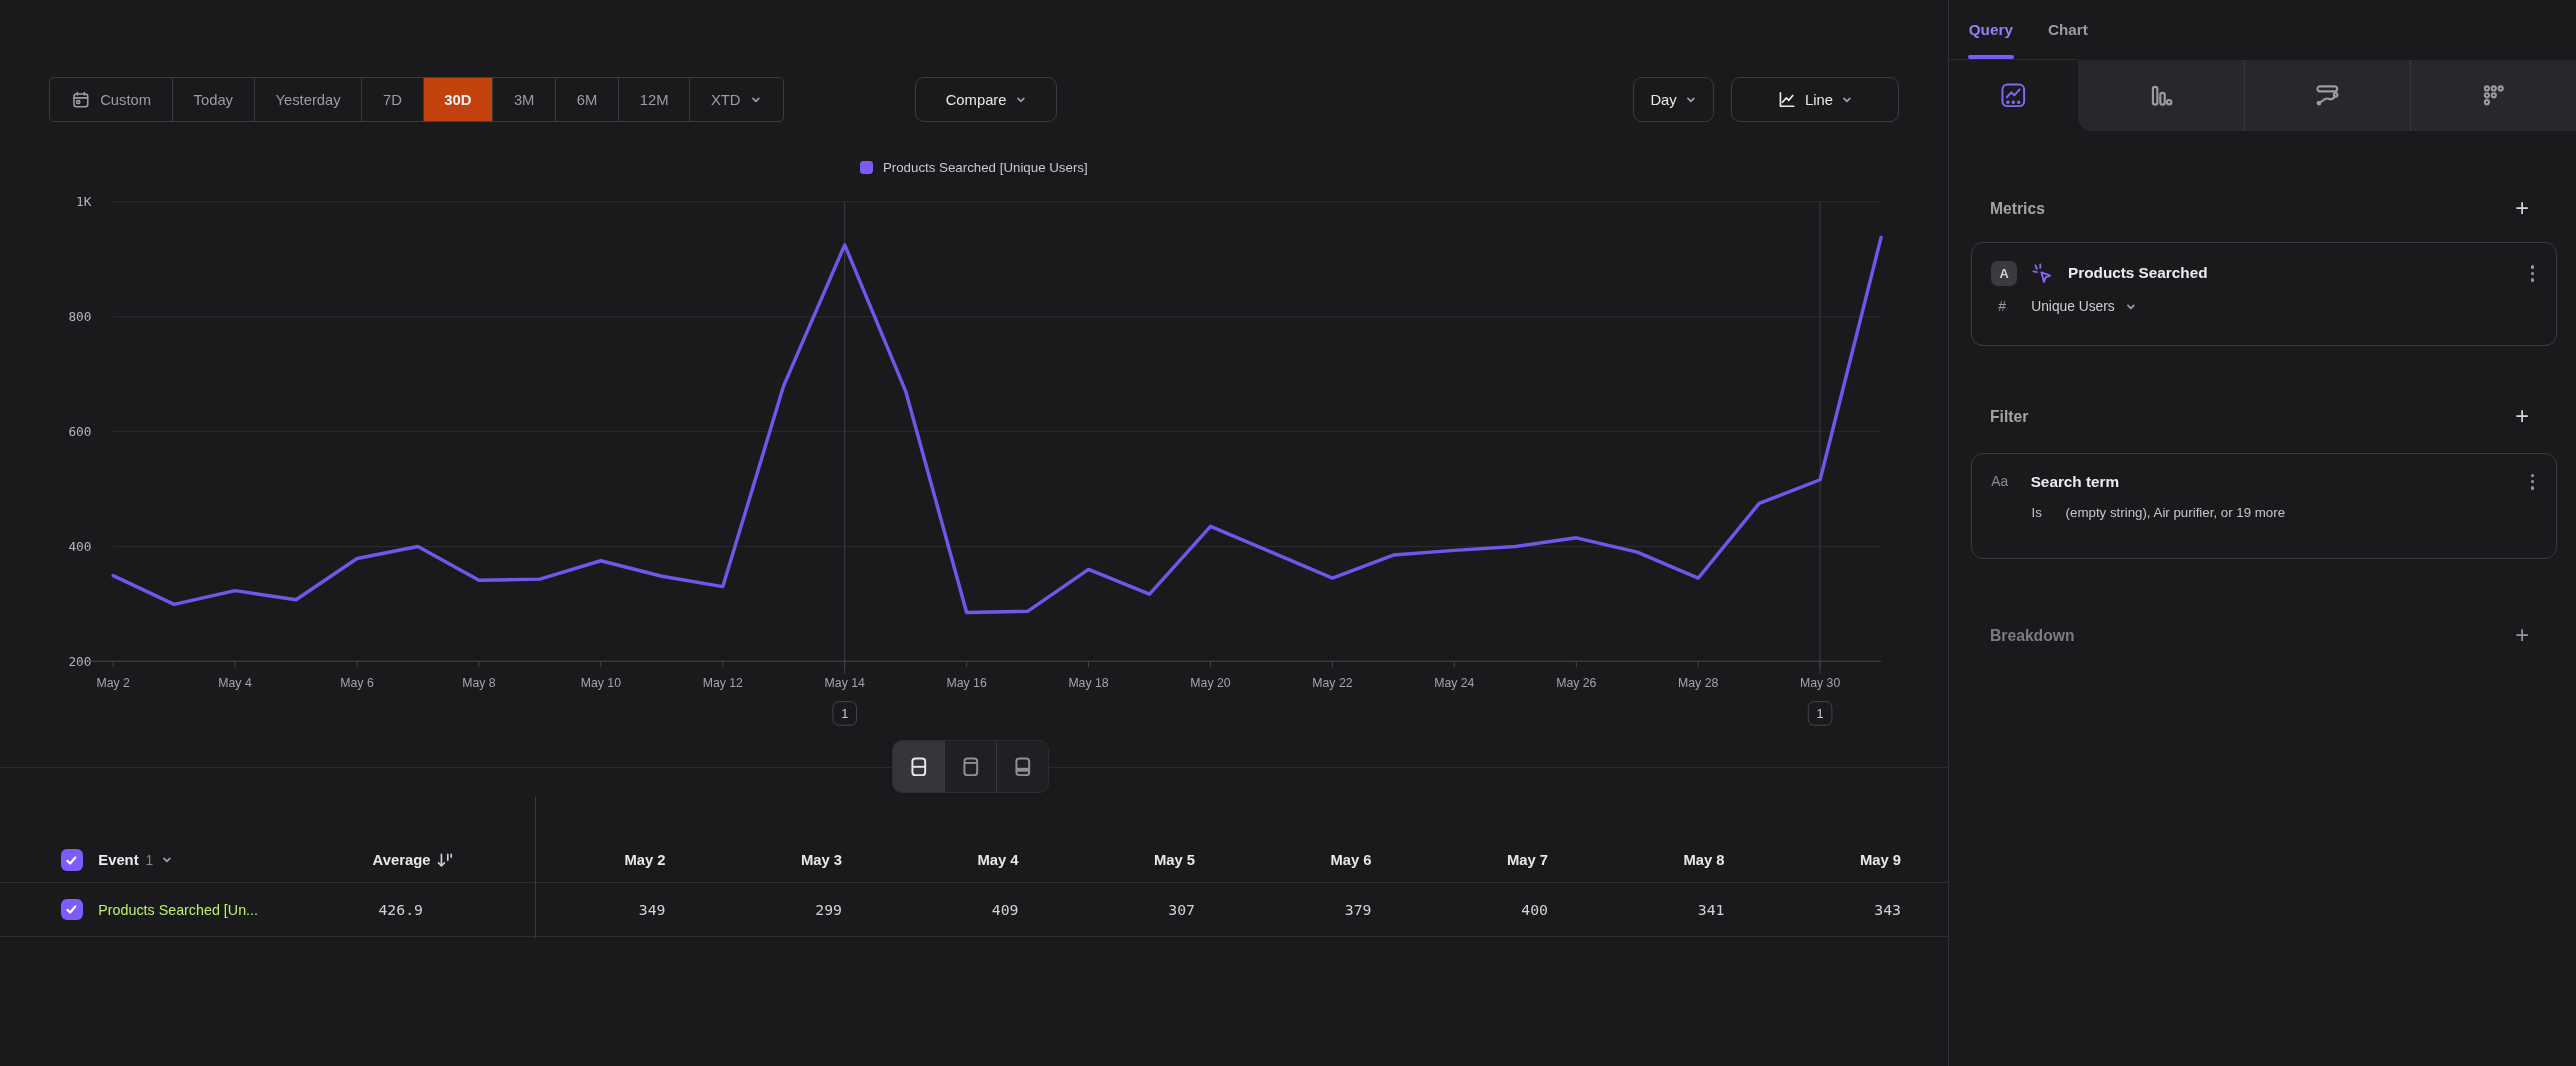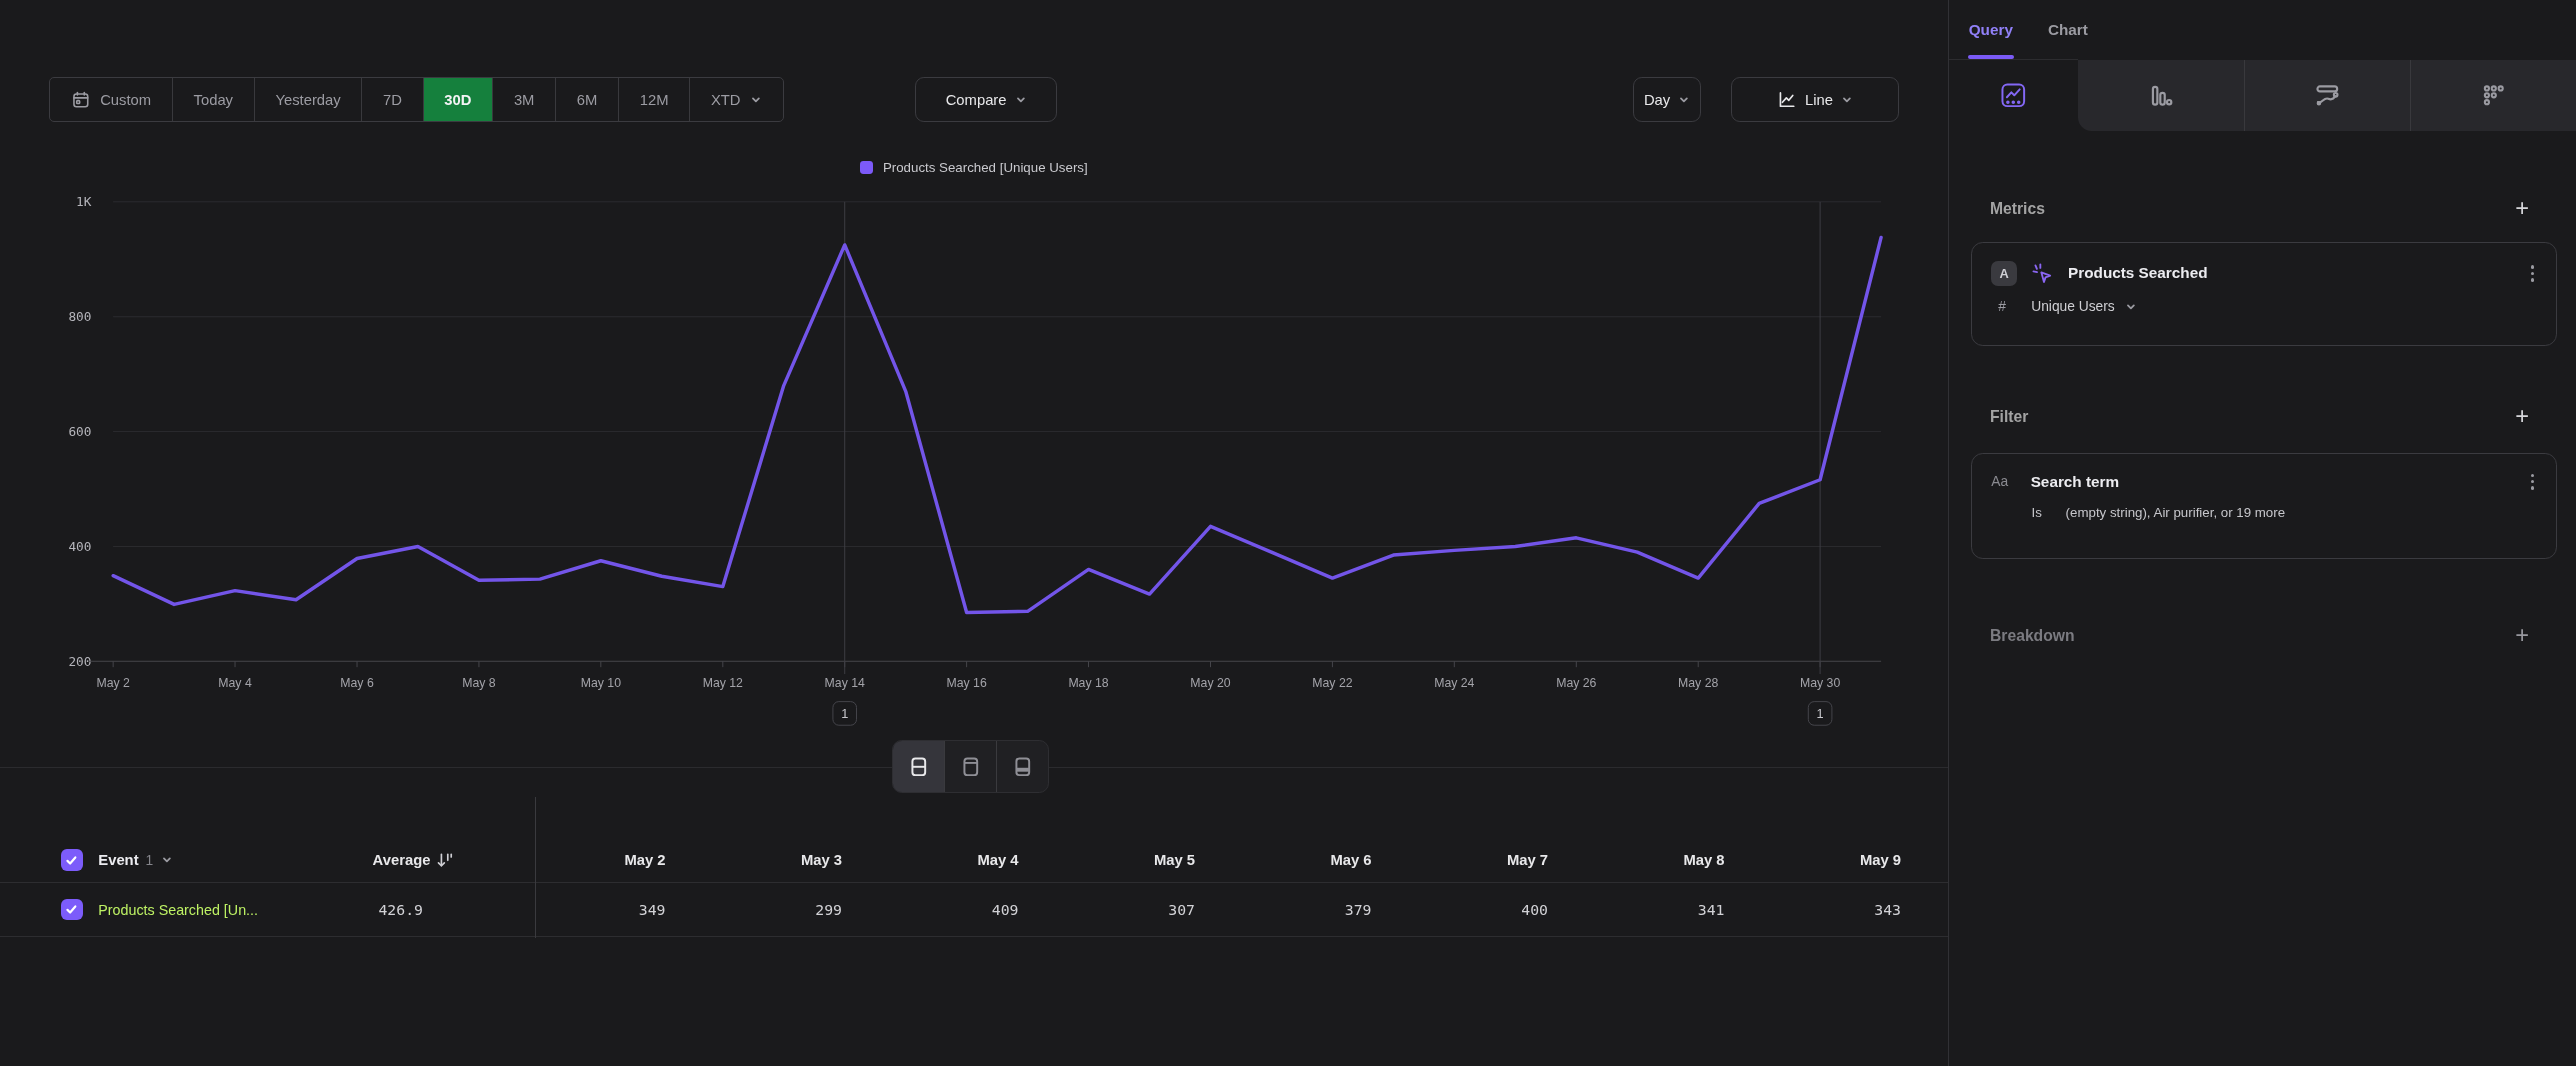--- a/index.html
+++ b/index.html
@@ -9,26 +9,26 @@
 
   
   .main{position:absolute;left:0;top:0;width:1948px;height:1067px;}
 
   
   .toolbar{position:absolute;left:0;top:0;width:1948px;height:138px;}
   .seg-group{position:absolute;left:49px;top:77px;height:45px;display:flex;align-items:stretch;
              border:1px solid #3b3b40;border-radius:5px;overflow:hidden;box-sizing:border-box;}
   .seg{display:flex;align-items:center;gap:9.8px;padding:0 20.7px;font-size:14.8px;color:#9c9ca3;cursor:default;white-space:nowrap;}
   .seg + .seg{border-left:1px solid #39393d;}
-  .seg.active{background:#15803d;color:#f3f3f5;font-weight:700;}
+  .seg.active{background:#c2410c;color:#f3f3f5;font-weight:700;}
   .seg svg{flex:0 0 auto;}
   .tb-btn{position:absolute;top:77px;height:45px;box-sizing:border-box;border:1px solid #3b3b40;border-radius:8.9px;
           display:flex;align-items:center;justify-content:center;gap:8px;font-size:14.8px;color:#e8e8ea;}
   .btn-compare{left:915px;width:142px;}
-  .btn-day{left:1633px;width:68px;}
+  .btn-day{left:1633px;width:81px;}
   .btn-line{left:1731px;width:168px;}
   .chev{stroke:#9b9ba2;stroke-width:1.8;fill:none;stroke-linecap:round;stroke-linejoin:round;}
 
   
   .legend{position:absolute;left:0;top:160px;width:1948px;display:flex;justify-content:center;align-items:center;gap:9.8px;}
   .legend-swatch{width:12.8px;height:12.8px;border-radius:3.4px;background:#7c5af8;}
   .legend-label{font-size:13.3px;color:#c9c9ce;}
 
   
   .chart-svg{position:absolute;left:0;top:182px;}

